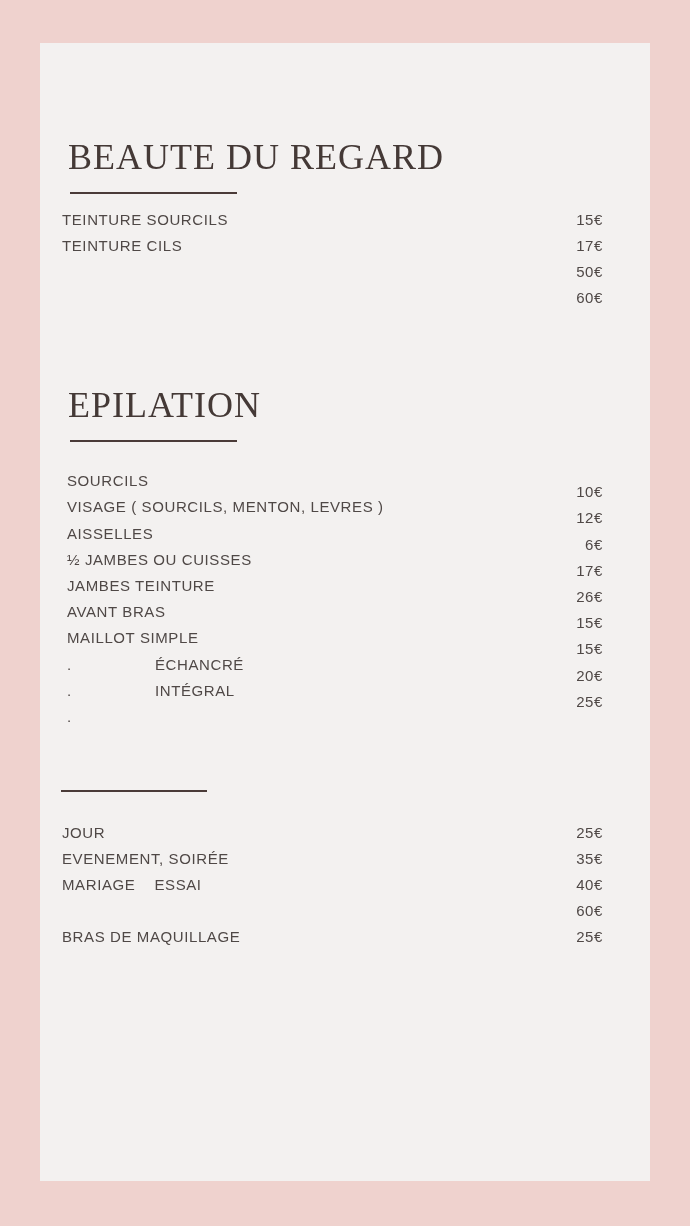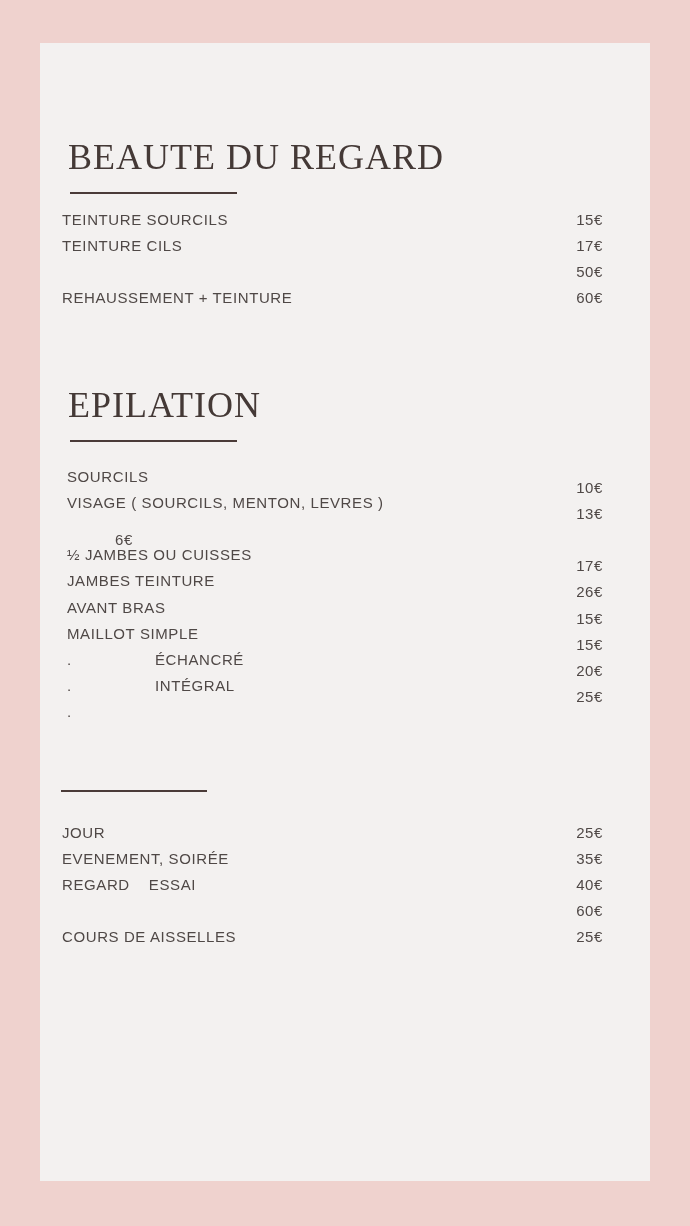--- a/index.html
+++ b/index.html
@@ -56,21 +56,21 @@
   .s3 .items{margin-top:28px;}
   .row{
     display:flex;
     align-items:center;
     height:26px;
     font-size:15px;
     letter-spacing:0.6px;
     color:var(--text);
     white-space:pre;
   }
-  .s2 .row{height:26.2px;}
+  .s2 .row{height:26.2px;align-items:flex-end;}
   .s3 .row{height:25.8px;}
   .prefix{
     display:inline-block;
     width:12px;
     flex:0 0 12px;
   }
   .label{flex:1 1 auto;}
   .price{
     flex:0 0 auto;
     margin-left:auto;
@@ -84,42 +84,42 @@
 <body>
 
 <div class="card">
   <section class="menu-section s1">
       <h2 class="section-title">BEAUTE DU REGARD</h2>
       <div class="underline"></div>
       <div class="items">
         <div class="row"><span class="label">TEINTURE SOURCILS</span><span class="price">15€</span></div>
         <div class="row"><span class="label">TEINTURE CILS</span><span class="price">17€</span></div>
         <div class="row"><span class="price">50€</span></div>
-        <div class="row"><span class="label">REHAUSSEMENT + TEINTURE</span><span class="price">60€</span></div>
+        <div class="row"><span class="price">60€</span></div>
       </div>
     </section>
   <section class="menu-section s2">
       <h2 class="section-title">EPILATION</h2>
       <div class="underline"></div>
       <div class="items">
         <div class="row"><span class="label">SOURCILS</span><span class="price">10€</span></div>
-        <div class="row"><span class="label">VISAGE ( SOURCILS, MENTON, LEVRES )</span><span class="price">13€</span></div>
-        <div class="row"><span class="price">6€</span></div>
+        <div class="row"><span class="label">VISAGE ( SOURCILS, MENTON, LEVRES )</span><span class="price">12€</span></div>
+        <div class="row"><span class="label">AISSELLES</span><span class="price">6€</span></div>
         <div class="row"><span class="label">½ JAMBES OU CUISSES</span><span class="price">17€</span></div>
         <div class="row"><span class="label">JAMBES TEINTURE</span><span class="price">26€</span></div>
         <div class="row"><span class="label">AVANT BRAS</span><span class="price">15€</span></div>
         <div class="row"><span class="label">MAILLOT SIMPLE</span><span class="price">15€</span></div>
         <div class="row"><span class="prefix">.</span><span class="label indent">ÉCHANCRÉ</span><span class="price">20€</span></div>
         <div class="row"><span class="prefix">.</span><span class="label indent">INTÉGRAL</span><span class="price">25€</span></div>
         <div class="row"><span class="prefix">.</span><span class="label"></span></div>
       </div>
     </section>
   <section class="menu-section s3">
       <div class="underline"></div>
       <div class="items">
         <div class="row"><span class="label">JOUR</span><span class="price">25€</span></div>
         <div class="row"><span class="label">EVENEMENT, SOIRÉE</span><span class="price">35€</span></div>
-        <div class="row"><span class="label">REGARD    ESSAI</span><span class="price">40€</span></div>
+        <div class="row"><span class="label">MARIAGE    ESSAI</span><span class="price">40€</span></div>
         <div class="row"><span class="price">60€</span></div>
-        <div class="row"><span class="label">COURS DE AISSELLES</span><span class="price">25€</span></div>
+        <div class="row"><span class="label">BRAS DE MAQUILLAGE</span><span class="price">25€</span></div>
       </div>
     </section>
 </div>
 
 </body></html>

